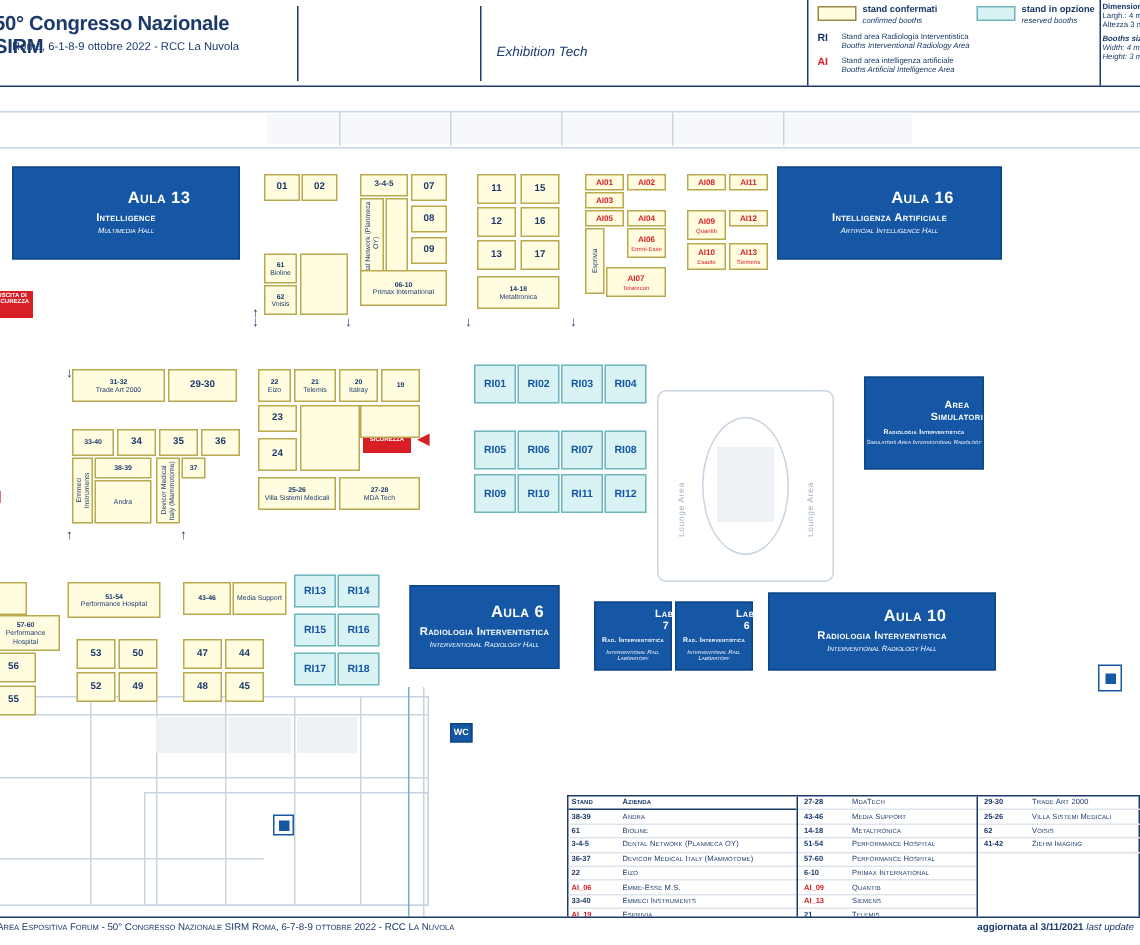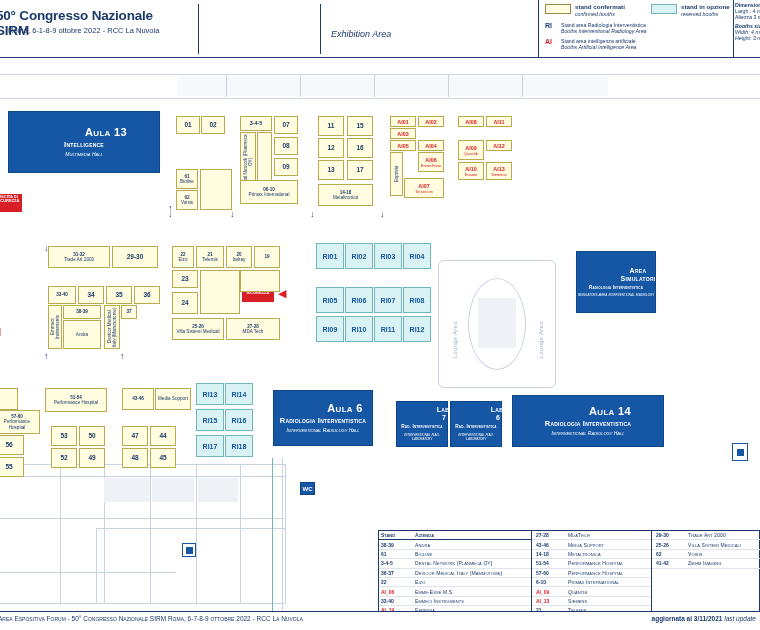--- a/index.html
+++ b/index.html
@@ -115,21 +115,21 @@
   .sc { font-variant:small-caps; }
 </style>
 </head>
 <body>
 
 <div id="header" class="abs">
   <div class="abs" id="hdr-title">50° Congresso Nazionale SIRM</div>
   <div class="abs" id="hdr-sub">Roma, 6-1-8-9 ottobre 2022 - RCC La Nuvola</div>
   <div class="abs vline" style="left:198px; top:4px; height:50px;"></div>
   <div class="abs vline" style="left:320px; top:4px; height:50px;"></div>
-  <div class="abs" id="hdr-pianta2">Exhibition Area</div>
+  <div class="abs" id="hdr-pianta2">Exhibition Tech</div>
 
   <div class="abs" id="legend-box">
     <div class="lg-sw abs" style="left:6px; top:4px; background:#fffce0;"></div>
     <div class="lg-row abs legend-title" style="left:36px; top:3px;">stand confermati</div>
     <div class="lg-row abs legend-note" style="left:36px; top:11px;"><i>confirmed booths</i></div>
 
     <div class="lg-sw abs" style="left:112px; top:4px; background:#d9f2f4; border-color:#6fb6bd;"></div>
     <div class="lg-row abs legend-title" style="left:142px; top:3px;">stand in opzione</div>
     <div class="lg-row abs legend-note" style="left:142px; top:11px;"><i>reserved booths</i></div>
 
@@ -210,20 +210,25 @@
   <div class="arrow" style="left:120px; top:186px;">↓</div>
   <div class="arrow" style="left:44px; top:294px;">↑</div>
   <div class="arrow" style="left:120px; top:294px;">↑</div>
 
   <div class="hall" style="left:8px; top:53px; width:152px; height:62px;">
     <div class="h1 sc">Aula 13</div>
     <div class="h2 sc">Intelligence</div>
     <div class="h3 sc">Multimedia Hall</div>
   </div>
 
+  <div class="hall" style="left:518px; top:53px; width:150px; height:62px;">
+    <div class="h1 sc">Aula 16</div>
+    <div class="h2 sc">Intelligenza Artificiale</div>
+    <div class="h3 sc">Artificial Intelligence Hall</div>
+  </div>
 
   <div class="stand b" style="left:176px; top:58px; width:24px; height:18px;">01</div>
   <div class="stand b" style="left:201px; top:58px; width:24px; height:18px;">02</div>
 
   <div class="stand b sm" style="left:240px; top:58px; width:32px; height:15px;">3-4-5</div>
   <div class="stand vert" style="left:240px; top:74px; width:16px; height:60px;">Dental Network (Planmeca OY)</div>
   <div class="stand" style="left:257px; top:74px; width:15px; height:60px;"></div>
 
   <div class="stand b" style="left:274px; top:58px; width:24px; height:18px;">07</div>
   <div class="stand b" style="left:274px; top:79px; width:24px; height:18px;">08</div>
@@ -396,21 +401,21 @@
     <div class="h2 sc">Rad. Interventistica</div>
     <div class="h3 sc">Interventional Rad. Laboratory</div>
   </div>
   <div class="hall small" style="left:450px; top:343px; width:52px; height:46px;">
     <div class="h1 sc">Lab. 6</div>
     <div class="h2 sc">Rad. Interventistica</div>
     <div class="h3 sc">Interventional Rad. Laboratory</div>
   </div>
 
   <div class="hall" style="left:512px; top:337px; width:152px; height:52px;">
-    <div class="h1 sc">Aula 14</div>
+    <div class="h1 sc">Aula 10</div>
     <div class="h2 sc">Radiologia Interventistica</div>
     <div class="h3 sc">Interventional Radiology Hall</div>
   </div>
 
   <div id="tbl">
     <div class="tcol" style="left:0; width:152px;">
       <div class="trow thead">
         <div class="tcode sc">Stand</div>
         <div class="tname sc">Azienda</div>
       </div>

